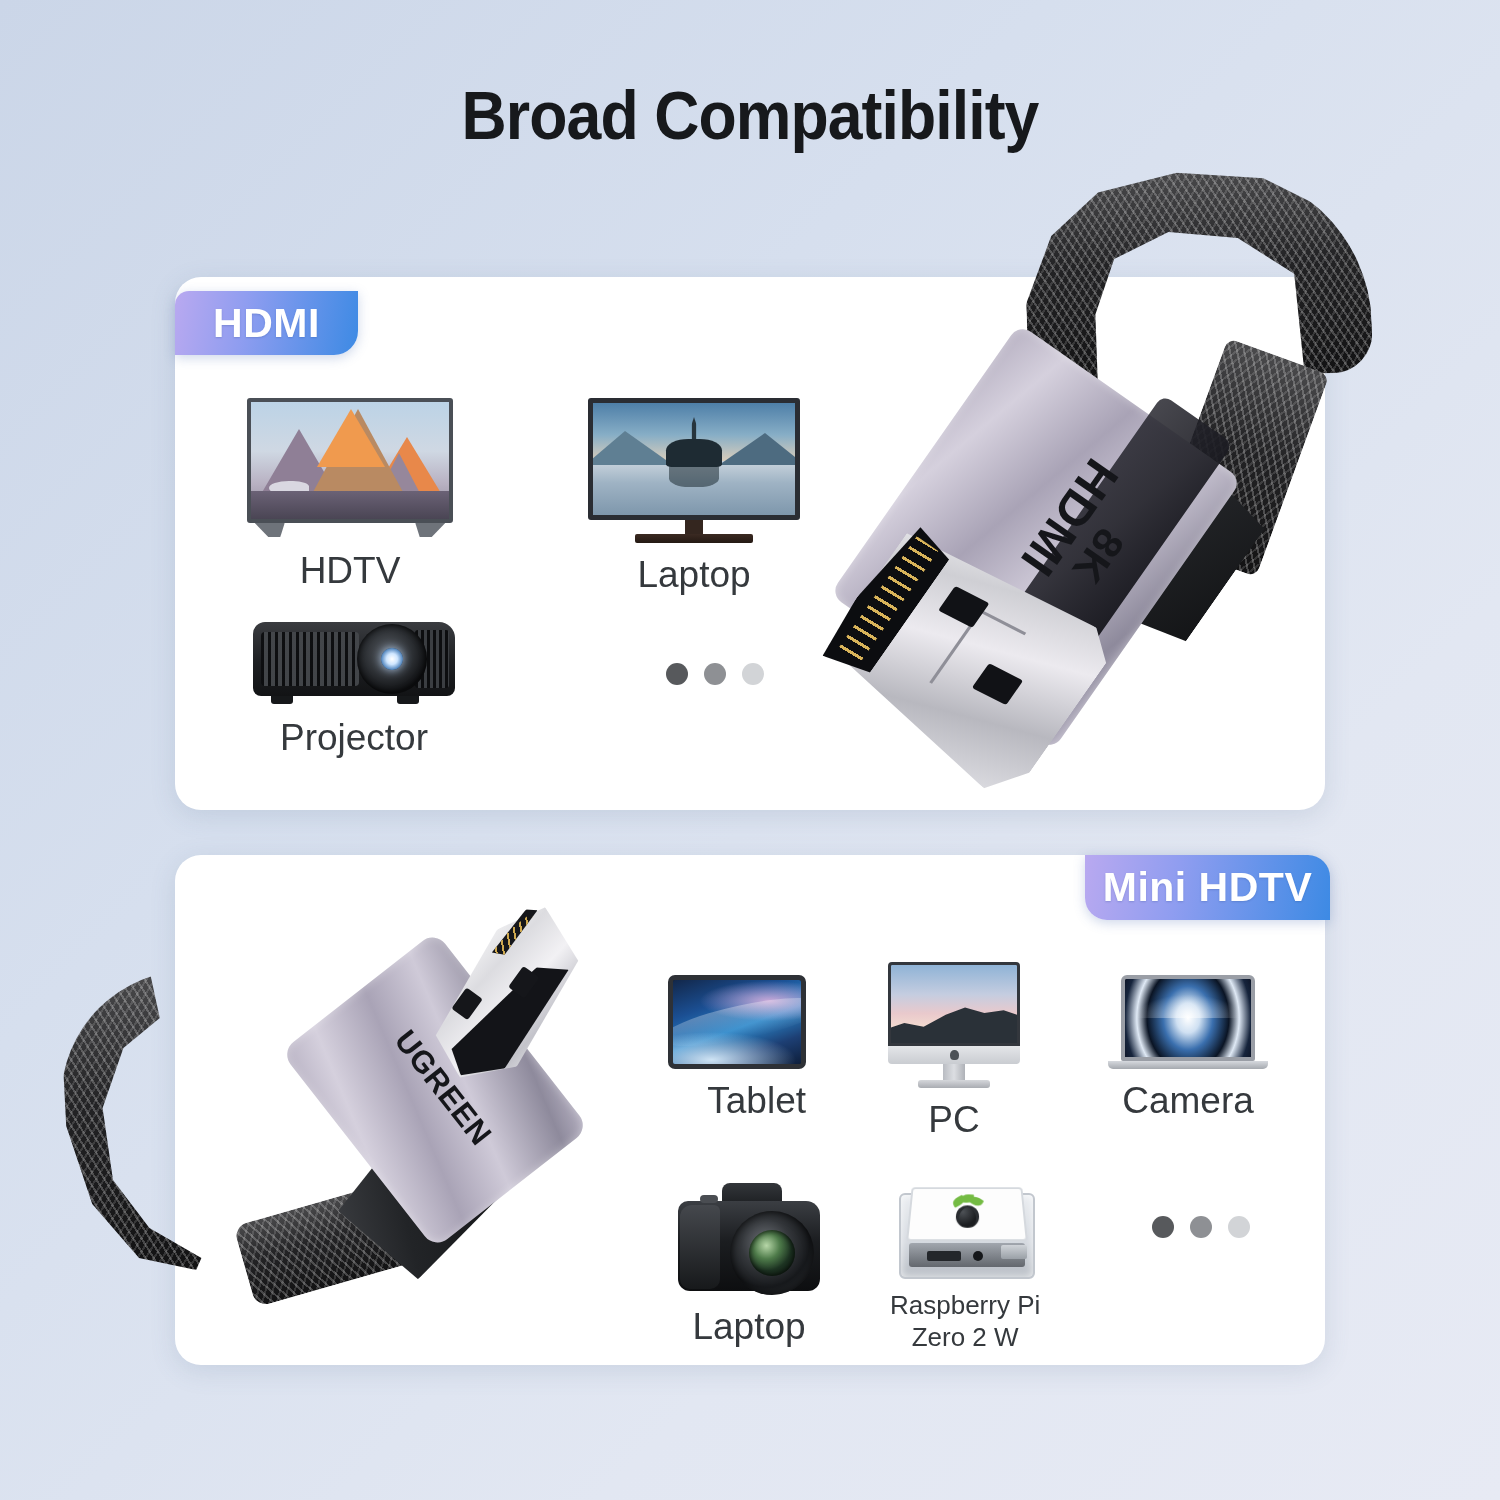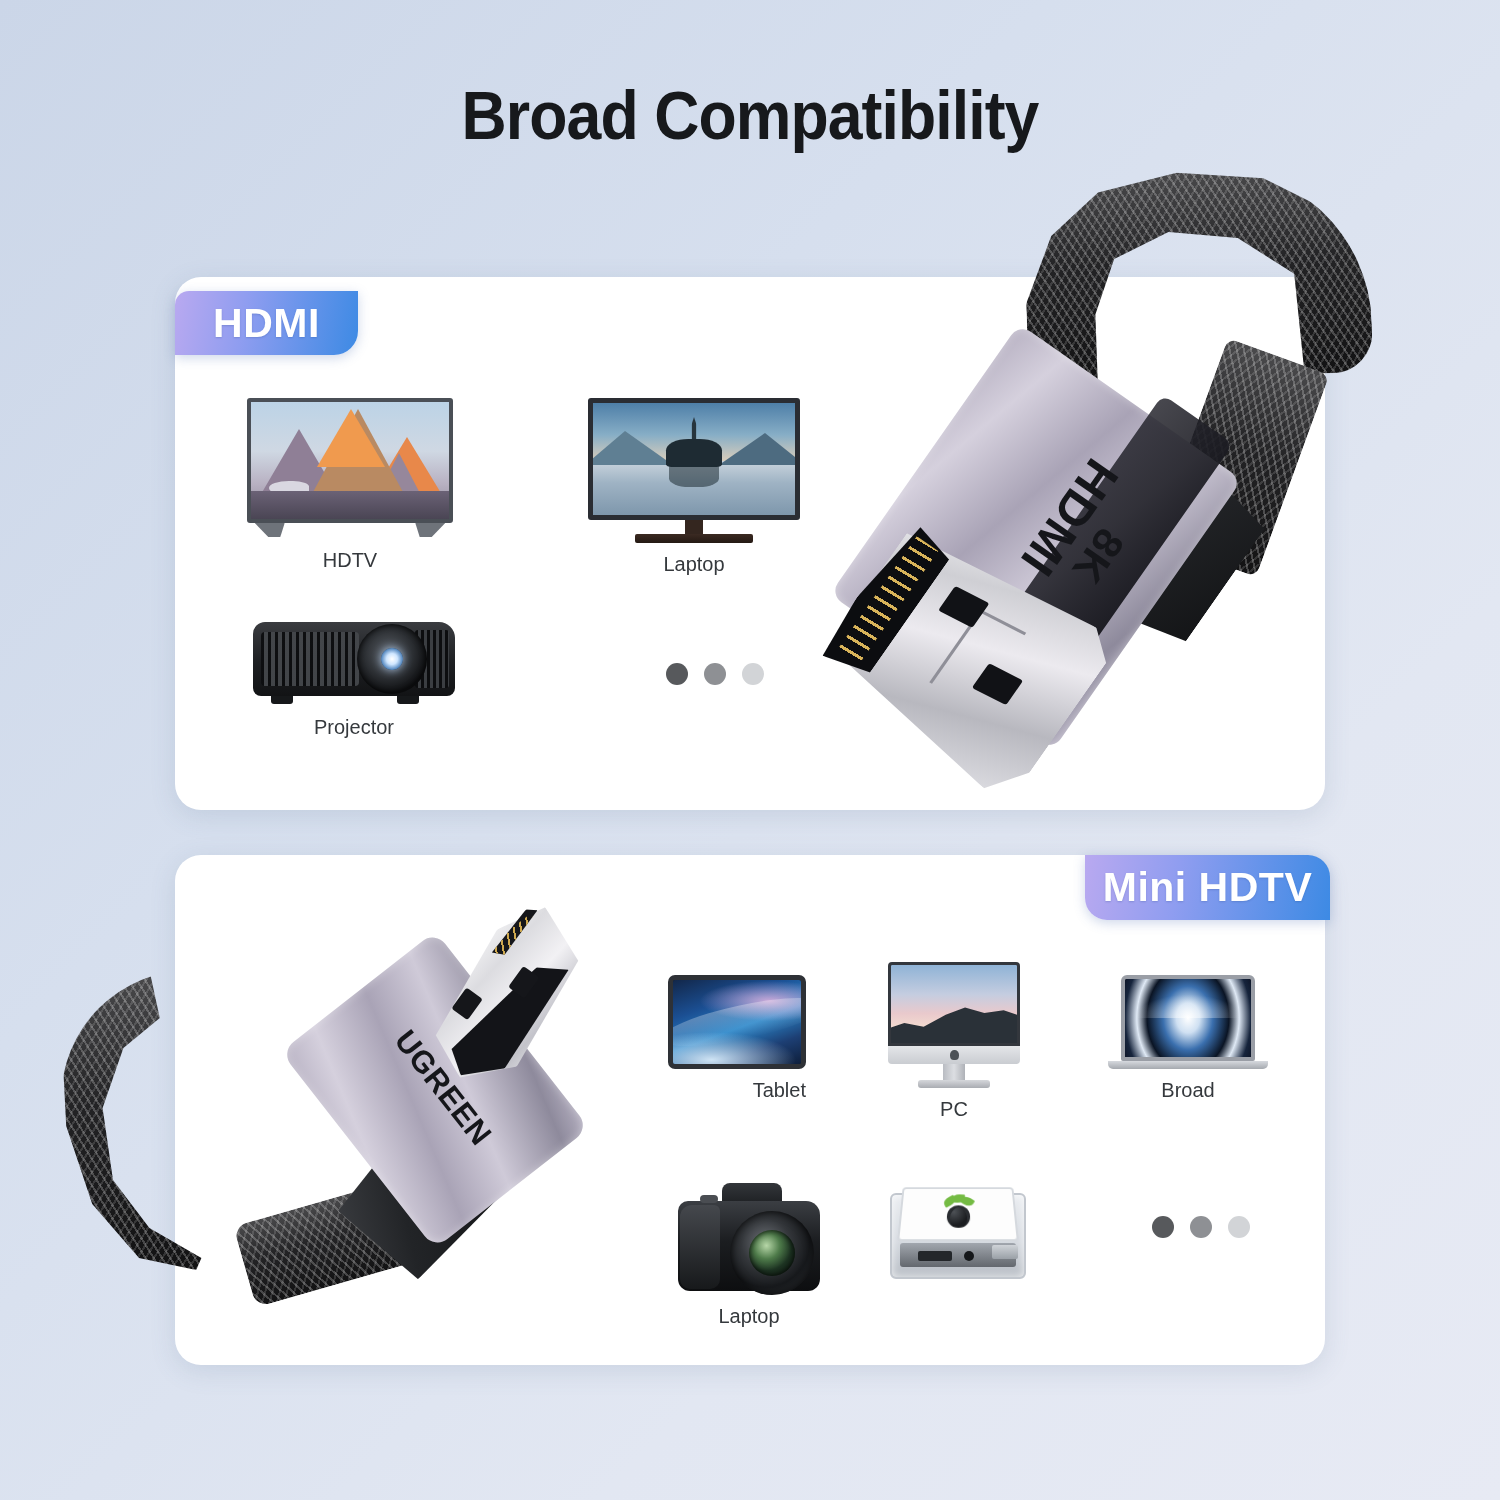--- a/index.html
+++ b/index.html
@@ -72,21 +72,21 @@
     position: absolute;
     display: flex;
     flex-direction: column;
     align-items: center;
   }
   .device-art {
     position: relative;
   }
   .device-label {
     margin-top: 9px;
-    font-size: 20px;
+    font-size: 37px;
     color: #35393d;
     text-align: center;
     line-height: 1.22;
     white-space: pre-line;
     font-family: "Liberation Sans", sans-serif;
   }
   .device-label.small { font-size: 26px; }
 
   
   #dev-hdtv { left: 247px; top: 398px; }
@@ -767,21 +767,21 @@
   <div class="device-label">PC</div>
 </div>
 
 <div class="device" id="dev-laptop">
   <div class="device-art" style="display:flex;flex-direction:column;align-items:center;">
     <div class="lap-lid">
         <div class="lap-wall"></div>
       </div>
     <div class="lap-base"></div>
   </div>
-  <div class="device-label">Broad</div>
+  <div class="device-label">Camera</div>
 </div>
 
 <div class="device" id="dev-camera">
   <div class="device-art">
     <div class="cam">
       <div class="cam-hump"></div>
       <div class="cam-body"></div>
       <div class="cam-grip"></div>
       <div class="cam-shutter"></div>
       <div class="cam-lens"></div>
@@ -802,19 +802,21 @@
       <div class="rpi-top">
         <div class="rpi-logo">
           <div class="rpi-leaf l1"></div>
           <div class="rpi-leaf l2"></div>
           <div class="rpi-leaf l3"></div>
           <div class="rpi-berry"></div>
         </div>
       </div>
     </div>
   </div>
+  <div class="device-label small">Raspberry Pi
+Zero 2 W</div>
 </div>
 
 <div class="dots" id="dots-mini">
   <i style="background: rgb(87, 89, 92);"></i>
   <i style="background: rgb(142, 144, 148);"></i>
   <i style="background: rgb(210, 212, 215);"></i>
 </div>
 
 </body></html>

